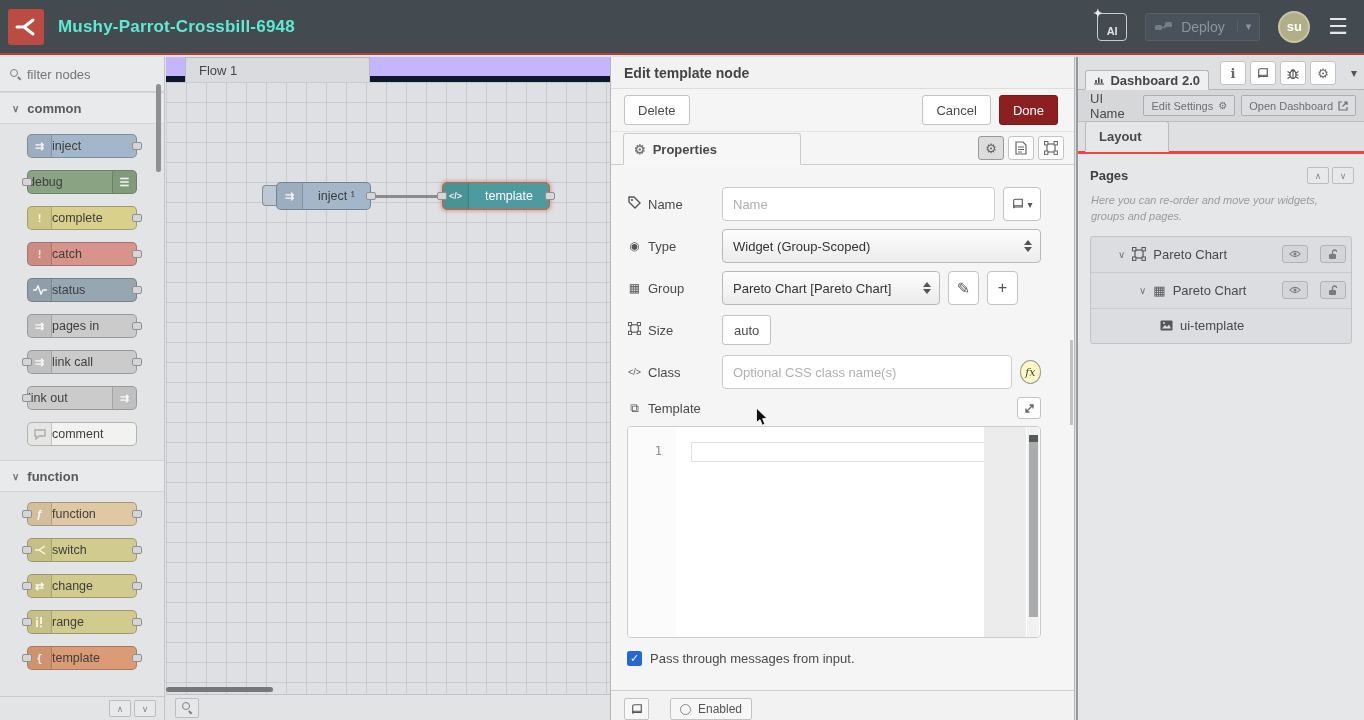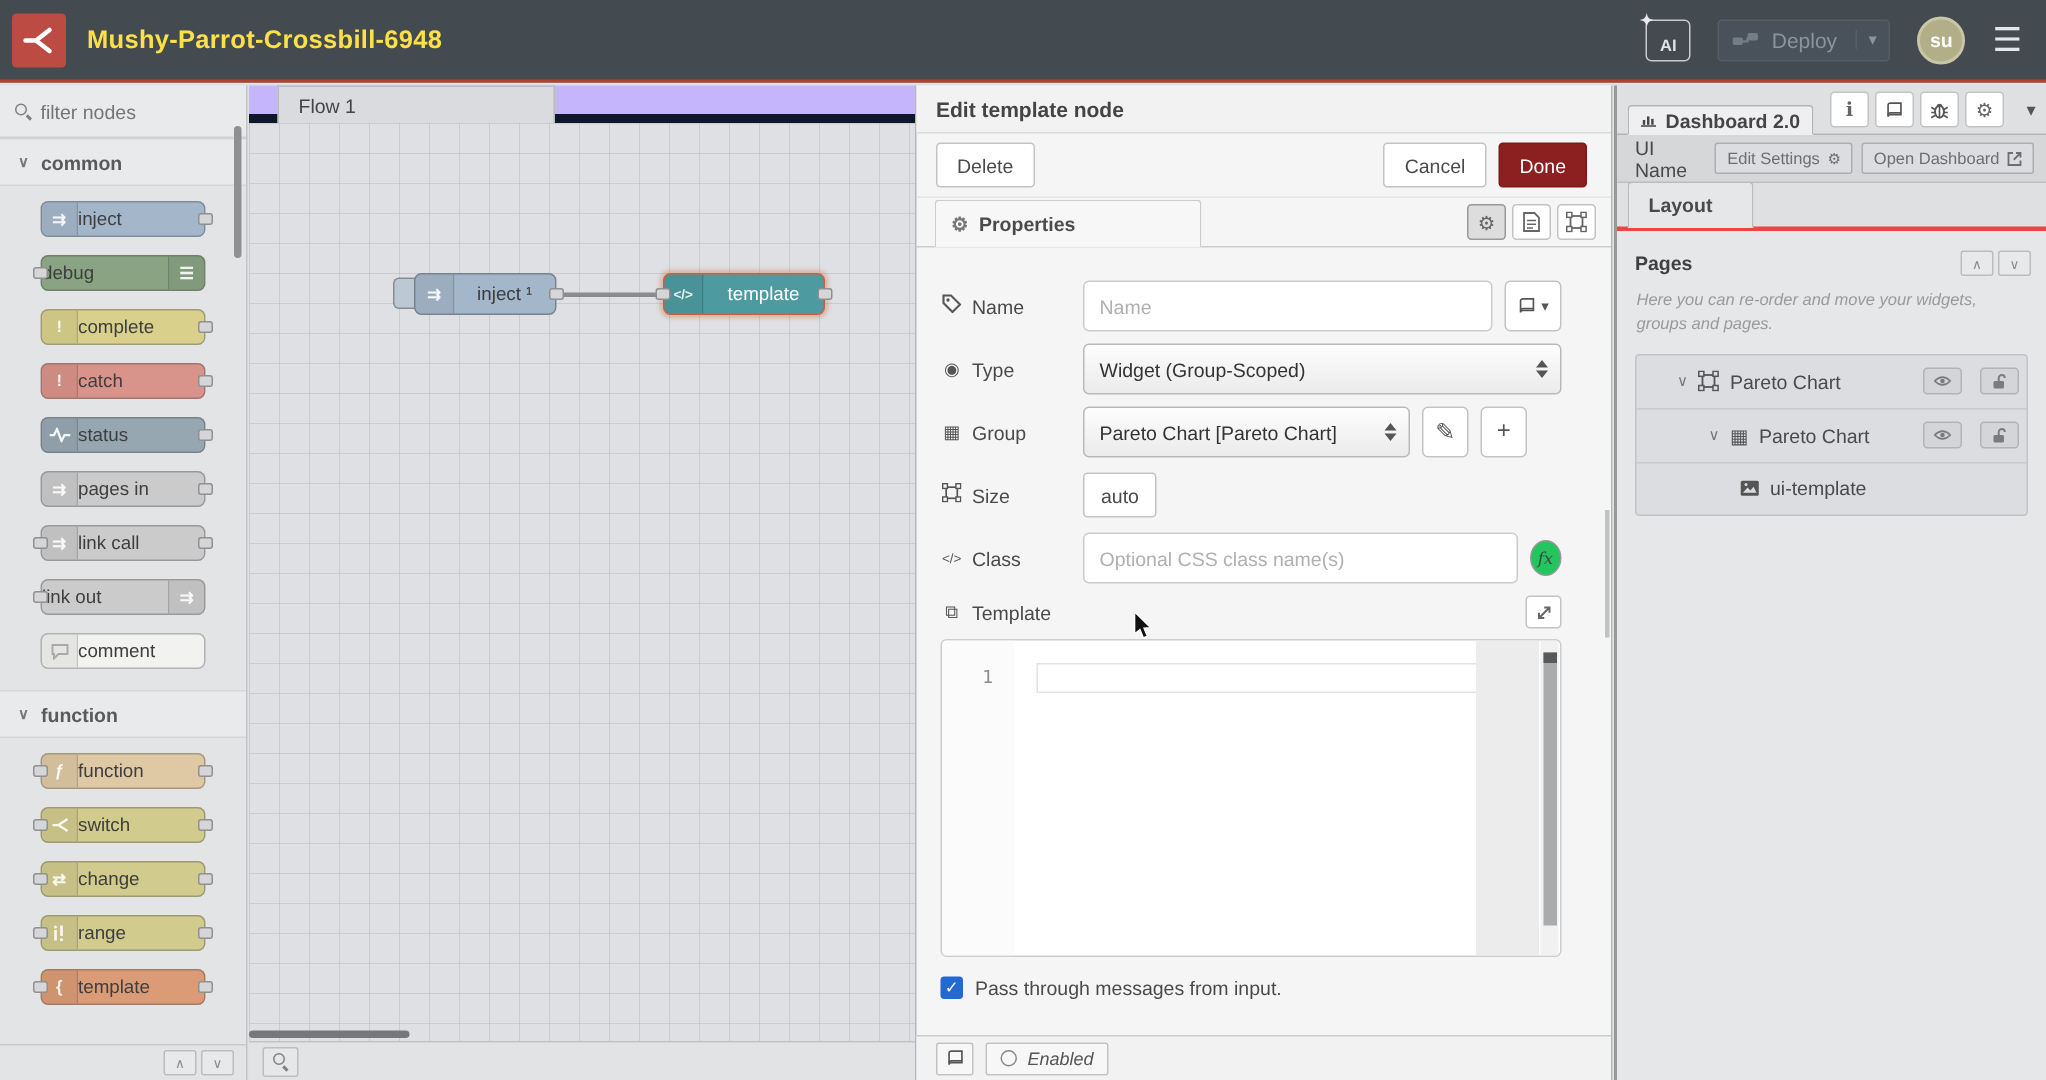--- a/index.html
+++ b/index.html
@@ -5,21 +5,21 @@
   * { margin:0; padding:0; box-sizing:border-box; }
   html,body { width:1364px; height:720px; overflow:hidden; }
   body { font-family:"Liberation Sans", sans-serif; background:#e0e1e4; }
   #app { position:relative; width:1364px; height:720px; overflow:hidden; }
 
   
   .header { position:absolute; left:0; top:0; width:1364px; height:55px;
     background:#434b51; border-bottom:2px solid #b5402e; display:flex; align-items:center; }
   .logo { width:36px; height:36px; margin-left:8px; background:#bb4b43; border-radius:3px;
     display:flex; align-items:center; justify-content:center; }
-  .header-title { color:#fde047; font-size:17px; font-weight:bold; margin-left:14px; letter-spacing:.2px; }
+  .header-title { color:#5eead4; font-size:17px; font-weight:bold; margin-left:14px; letter-spacing:.2px; }
   .header-right { margin-left:auto; display:flex; align-items:center; gap:18px; margin-right:16px; }
   .ai-btn { position:relative; width:30px; height:28px; border:1px solid #c6cbcf; border-radius:4px;
     color:#dfe3e6; font-size:11px; font-weight:bold; display:flex; align-items:flex-end; justify-content:center; padding-bottom:3px; }
   .ai-spark { position:absolute; top:-7px; left:-5px; color:#e8ebee; font-size:11px; }
   .deploy { display:flex; align-items:center; height:28px; background:#49525a; border:1px solid #555f66;
     border-radius:3px; color:#8b949c; font-size:14px; }
   .deploy .dlabel { padding:0 12px 0 8px; }
   .deploy .dcaret { border-left:1px solid #555f66; padding:0 8px; font-size:11px; }
   .deploy-icon { display:flex; align-items:center; padding-left:9px; }
   .avatar { width:32px; height:32px; border-radius:50%; background:#b2ae88; border:2px solid #c9c6a5;
@@ -109,37 +109,37 @@
     color:#444; outline:none; font-family:"Liberation Sans",sans-serif; }
   .tinput::placeholder { color:#b0b0b0; }
   .selbox { height:34px; border:1px solid #b9b9b9; border-radius:4px; background:linear-gradient(#fdfdfd,#ebebeb);
     display:flex; align-items:center; padding:0 8px 0 10px; font-size:13px; color:#333; }
   .selbox .sval { flex:1; }
   .updown { display:flex; flex-direction:column; gap:2px; align-items:center; }
   .updown i { width:0; height:0; border-left:4px solid transparent; border-right:4px solid transparent; display:block; }
   .updown .u { border-bottom:5px solid #555; } .updown .d { border-top:5px solid #555; }
   .iconbtn34 { height:34px; border:1px solid #c3c3c3; border-radius:4px; background:#fff; display:flex;
     align-items:center; justify-content:center; color:#555; }
-  .fxcirc { width:24px; height:24px; border:1px solid #999; border-radius:50%; background:#22c55e; margin-left:8px;
+  .fxcirc { width:24px; height:24px; border:1px solid #999; border-radius:50%; background:#fef9c3; margin-left:8px;
     display:flex; align-items:center; justify-content:center; font-family:"DejaVu Serif",serif; font-style:italic; font-size:11px; color:#444; }
   .tmpl-head { display:flex; align-items:center; margin-top:4px; margin-bottom:7px; }
   .tmpl-head .flabel { width:auto; }
   .editor { position:relative; height:212px; border:1px solid #ccc; border-radius:4px; background:#fff; overflow:hidden; }
   .gutter { position:absolute; left:0; top:0; width:48px; height:100%; background:#fbfbfb;
     font-family:"DejaVu Sans Mono",monospace; font-size:12px; color:#8c8c8c; text-align:right; padding:17px 14px 0 0; }
   .curline { position:absolute; left:63px; top:15px; width:302px; height:20px; border:1px solid #e2e2e2; background:#fff; }
   .minimap { position:absolute; right:14px; top:0; width:42px; height:100%; background:#ececec; }
   .vtrack { position:absolute; right:1px; top:0; width:12px; height:100%; background:#f1f1f1; }
   .vthumb { position:absolute; right:2px; top:8px; width:9px; height:182px; background:#aaabad; }
   .vthumb-cap { position:absolute; right:2px; top:8px; width:9px; height:7px; background:#58595b; }
   .checkrow { display:flex; align-items:center; gap:8px; margin-top:13px; font-size:13px; color:#4a4a4a; }
   .checkbox { width:15px; height:15px; background:#2468d2; border-radius:2.5px; color:#fff; font-size:11px;
     display:flex; align-items:center; justify-content:center; }
   .d-footer { position:absolute; left:0; bottom:0; width:100%; height:30px; background:#f2f2f2;
-    border-top:1px solid #ccc; display:flex; align-items:center; gap:8px; padding-left:13px;font-style:italic; }
+    border-top:1px solid #ccc; display:flex; align-items:flex-end; gap:21px; padding-left:13px; }
   .foot-btn { height:22px; border:1px solid #c3c3c3; background:#f7f7f7; border-radius:2px; display:flex;
     align-items:center; justify-content:center; color:#555; font-size:12px; padding:0 9px; gap:7px; }
   .ocirc { width:11px; height:11px; border:1.5px solid #888; border-radius:50%; display:inline-block; }
   .d-scrollthumb { position:absolute; right:1px; top:283px; width:3px; height:85px; background:#c2c2c2; }
 
   
   .sidebar { position:absolute; left:1076px; top:57px; right:0; bottom:0; background:#e6e7e9; border-left:2px solid #98999b; }
   .s-tabs { height:33px; background:#dfe0e2; border-bottom:1px solid #b3b4b6; position:relative; display:flex; align-items:flex-end; }
   .dashtab { height:20px; margin-left:7px; margin-bottom:-1px; background:#efeff1; border:1px solid #b3b4b6; border-bottom:1px solid #efeff1;
     display:flex; align-items:center; gap:6px; padding:0 8px; font-size:13px; font-weight:bold; color:#454545;

